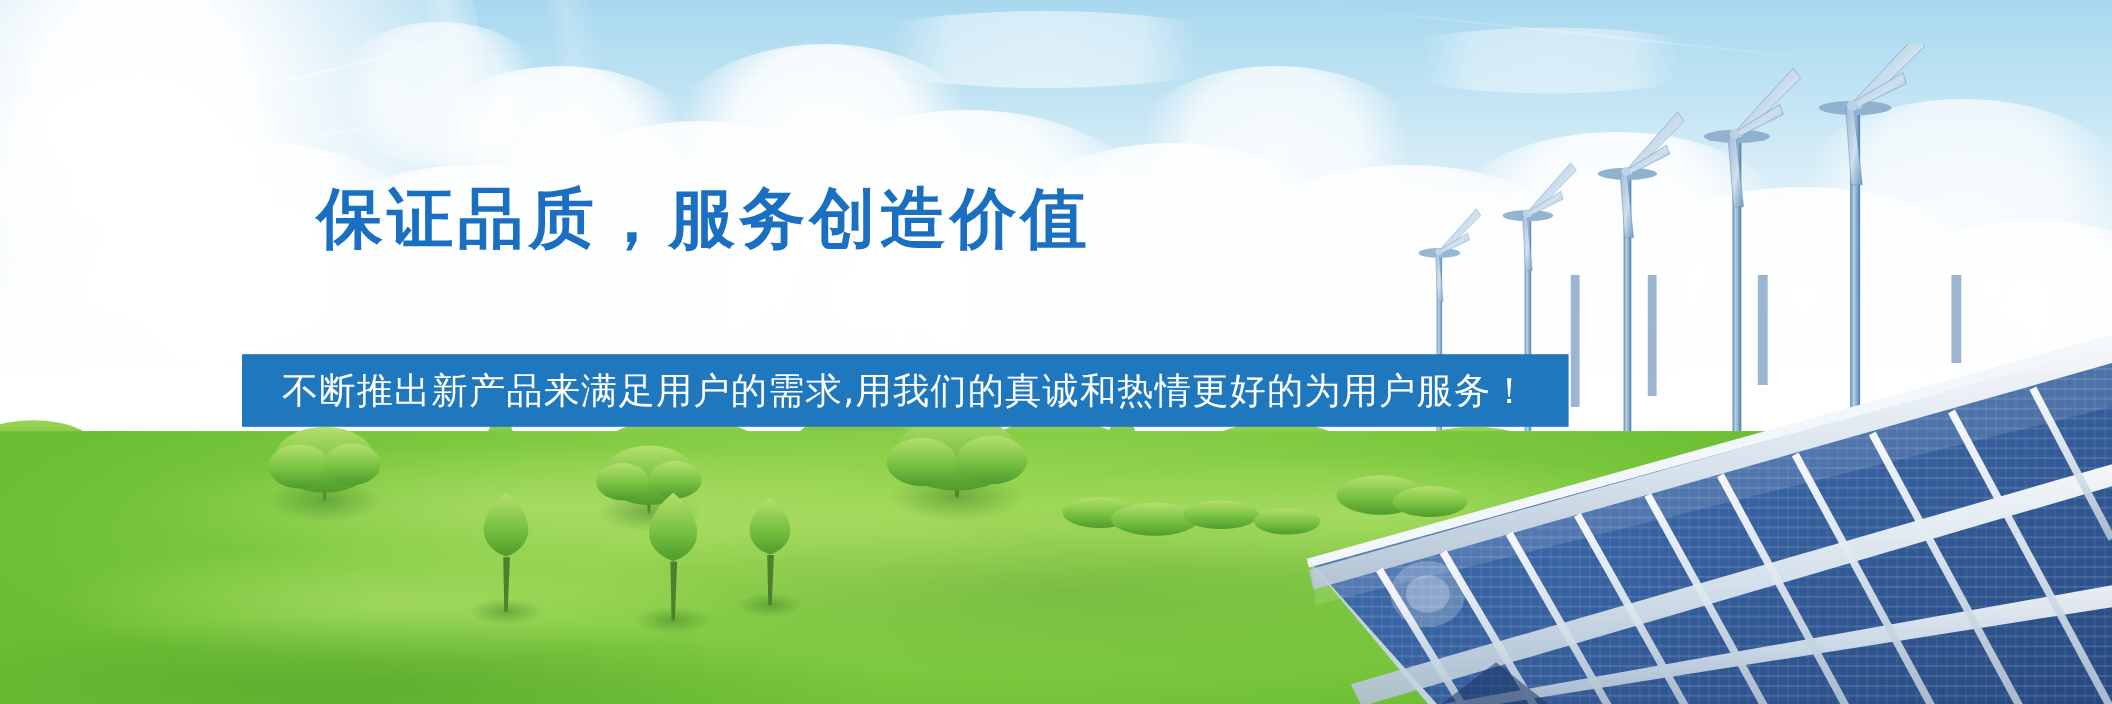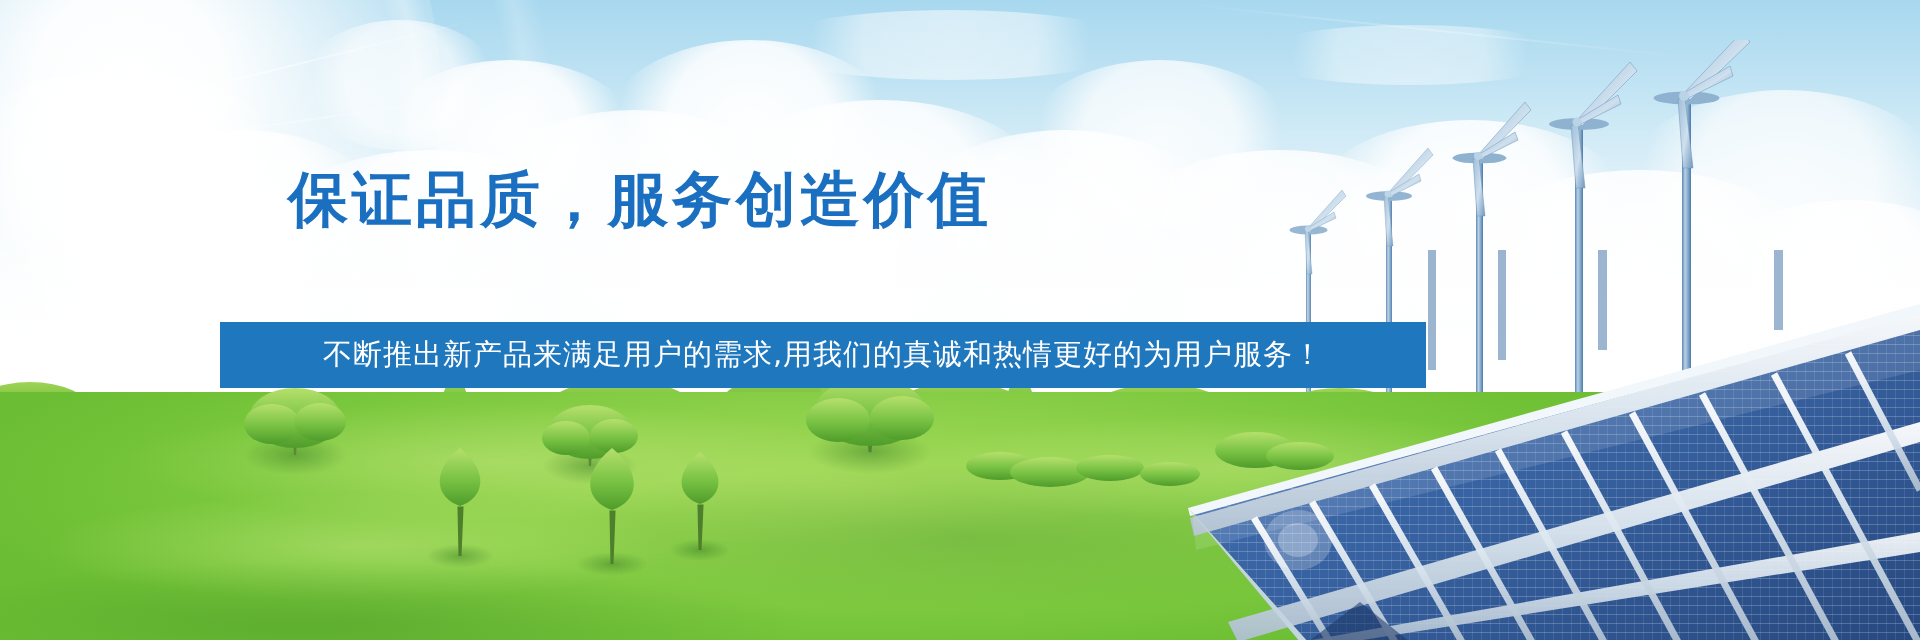--- a/index.html
+++ b/index.html
@@ -91,21 +91,21 @@
     white-space:nowrap;
     line-height:1.05;
   }
   .subbar{
     position:absolute;left:220px;top:322px;width:1206px;height:66px;
     background:#1f77bd;
     display:flex;align-items:center;justify-content:center;
   }
   .subbar-text{
     font-family:"DejaVu Sans","Liberation Sans",sans-serif;
-    font-size:29px;font-weight:400;color:#ffffff;letter-spacing:1px;
+    font-size:33px;font-weight:400;color:#ffffff;letter-spacing:1px;
     white-space:nowrap;
   }
 </style>
 </head>
 <body>
 
 <div id="banner">
 
   <div class="sky"></div>
   <div class="sun-ray2"></div>

